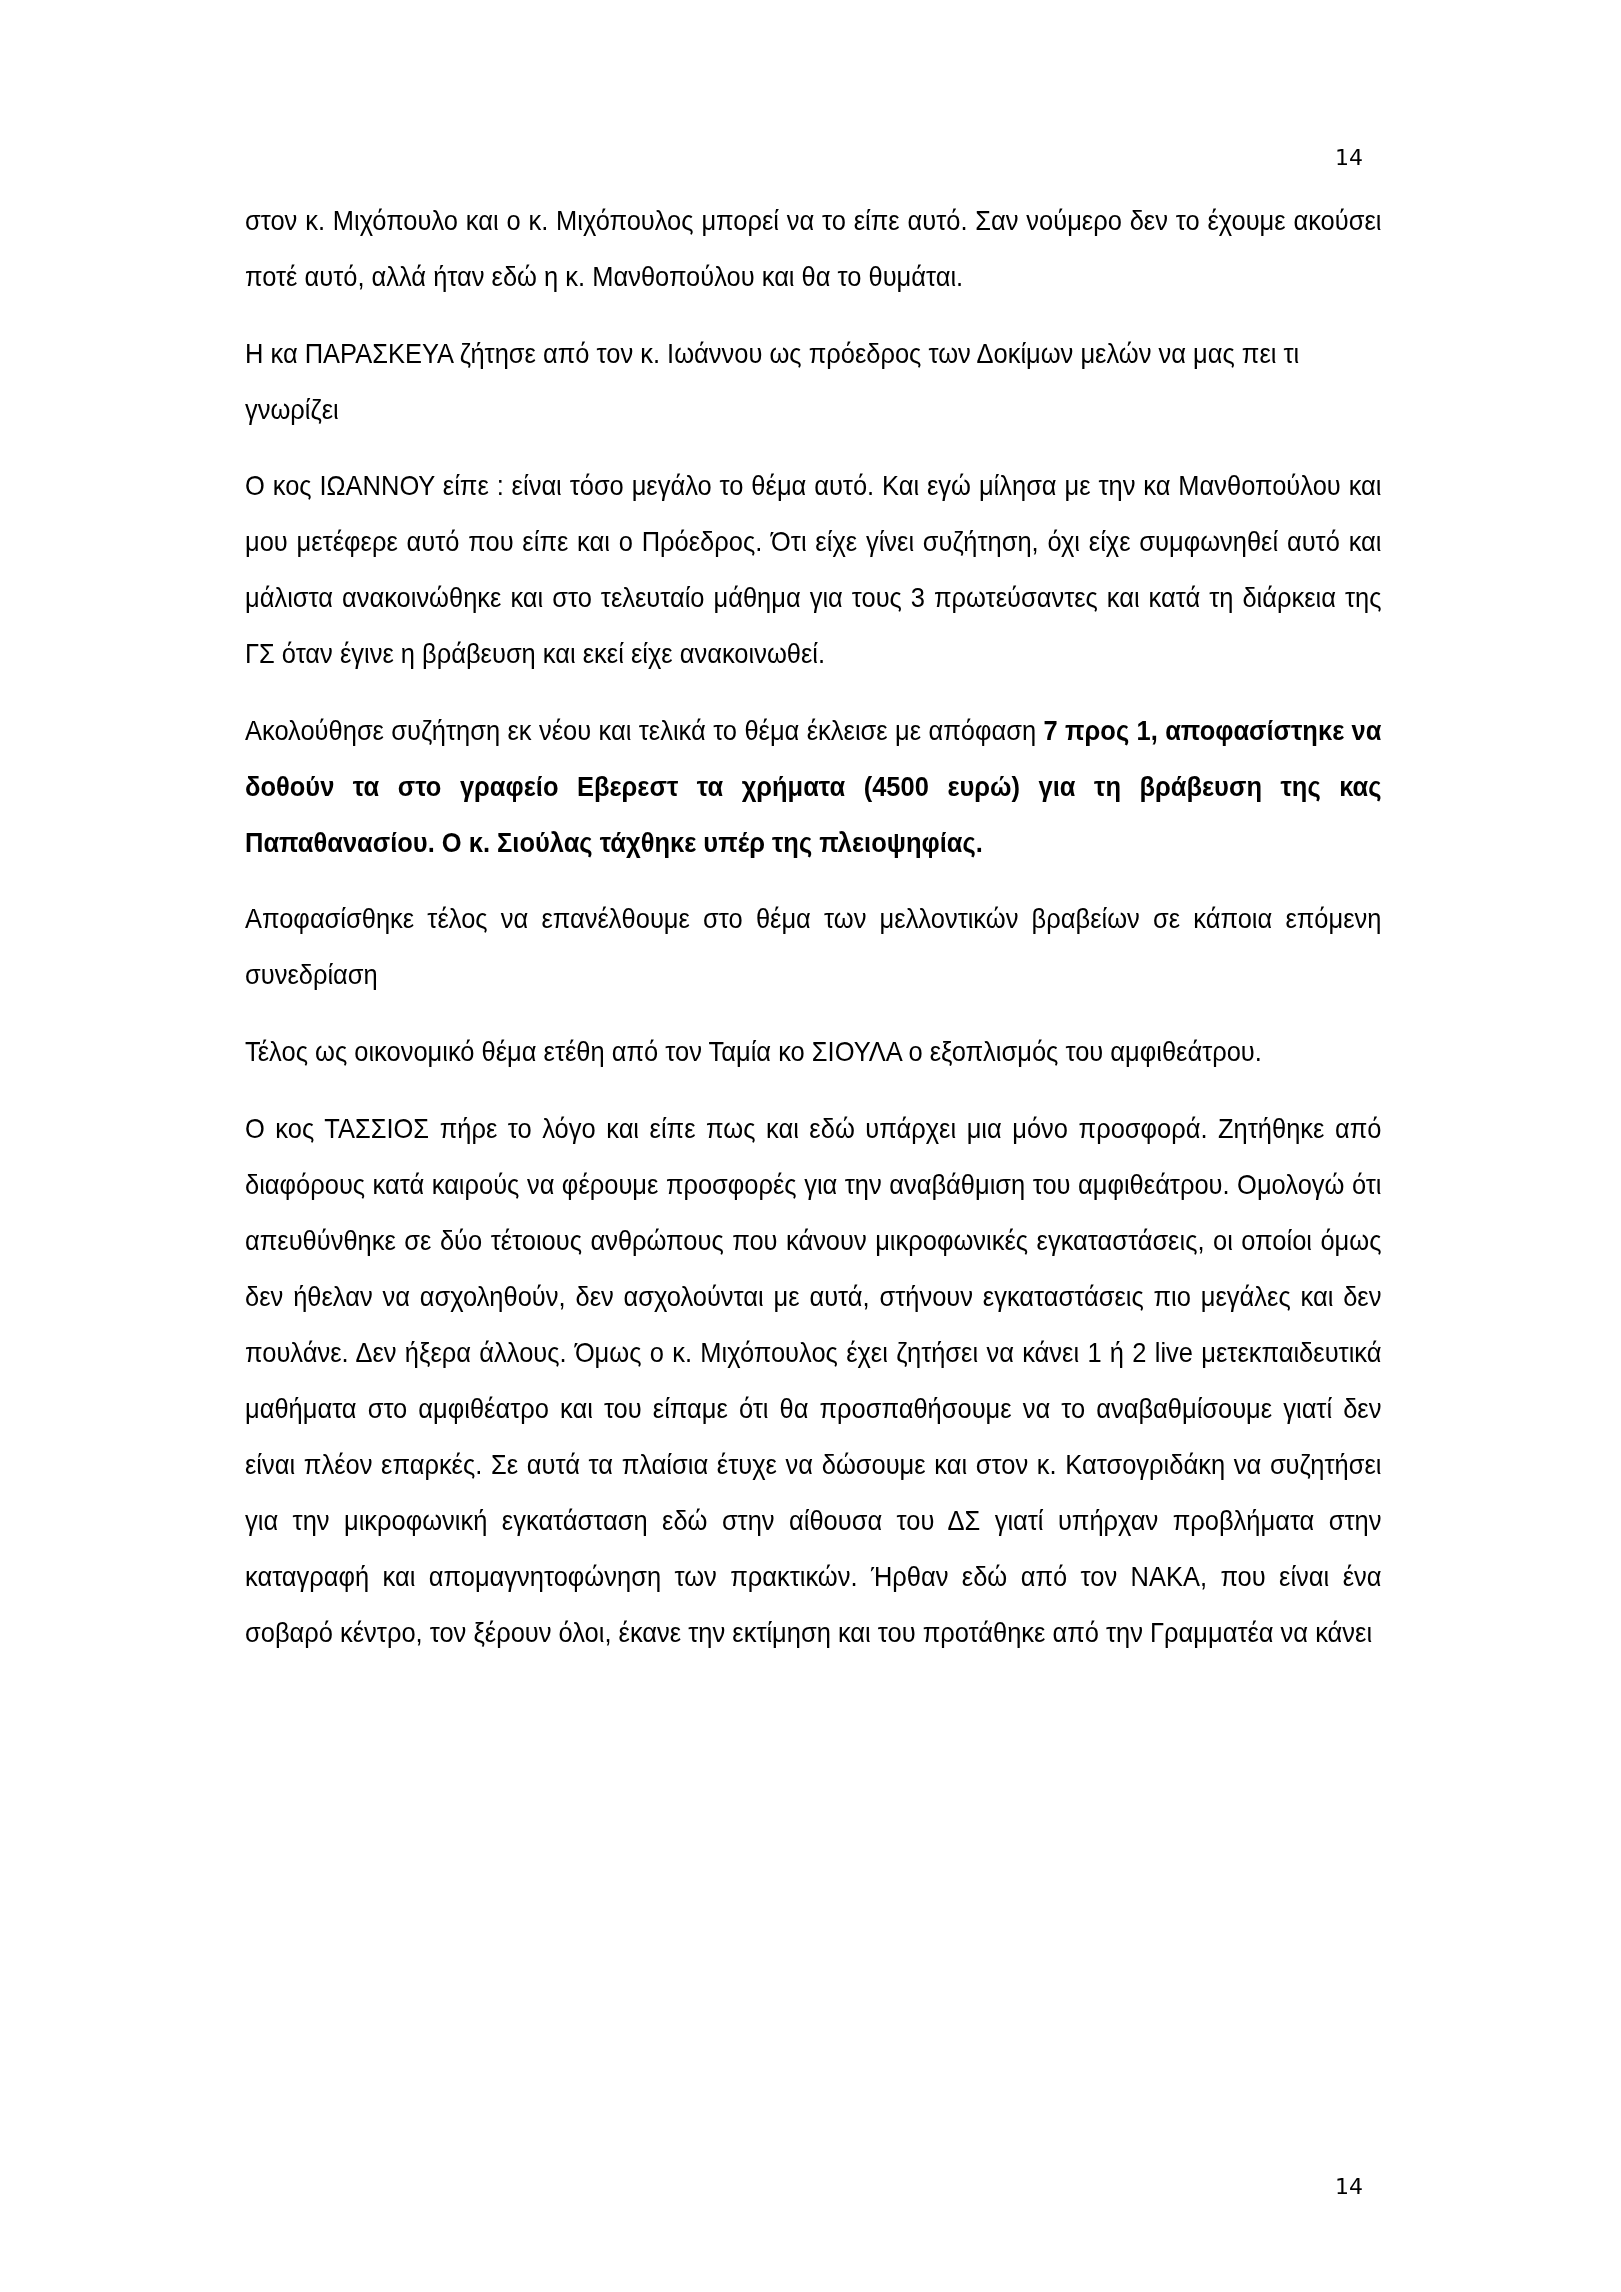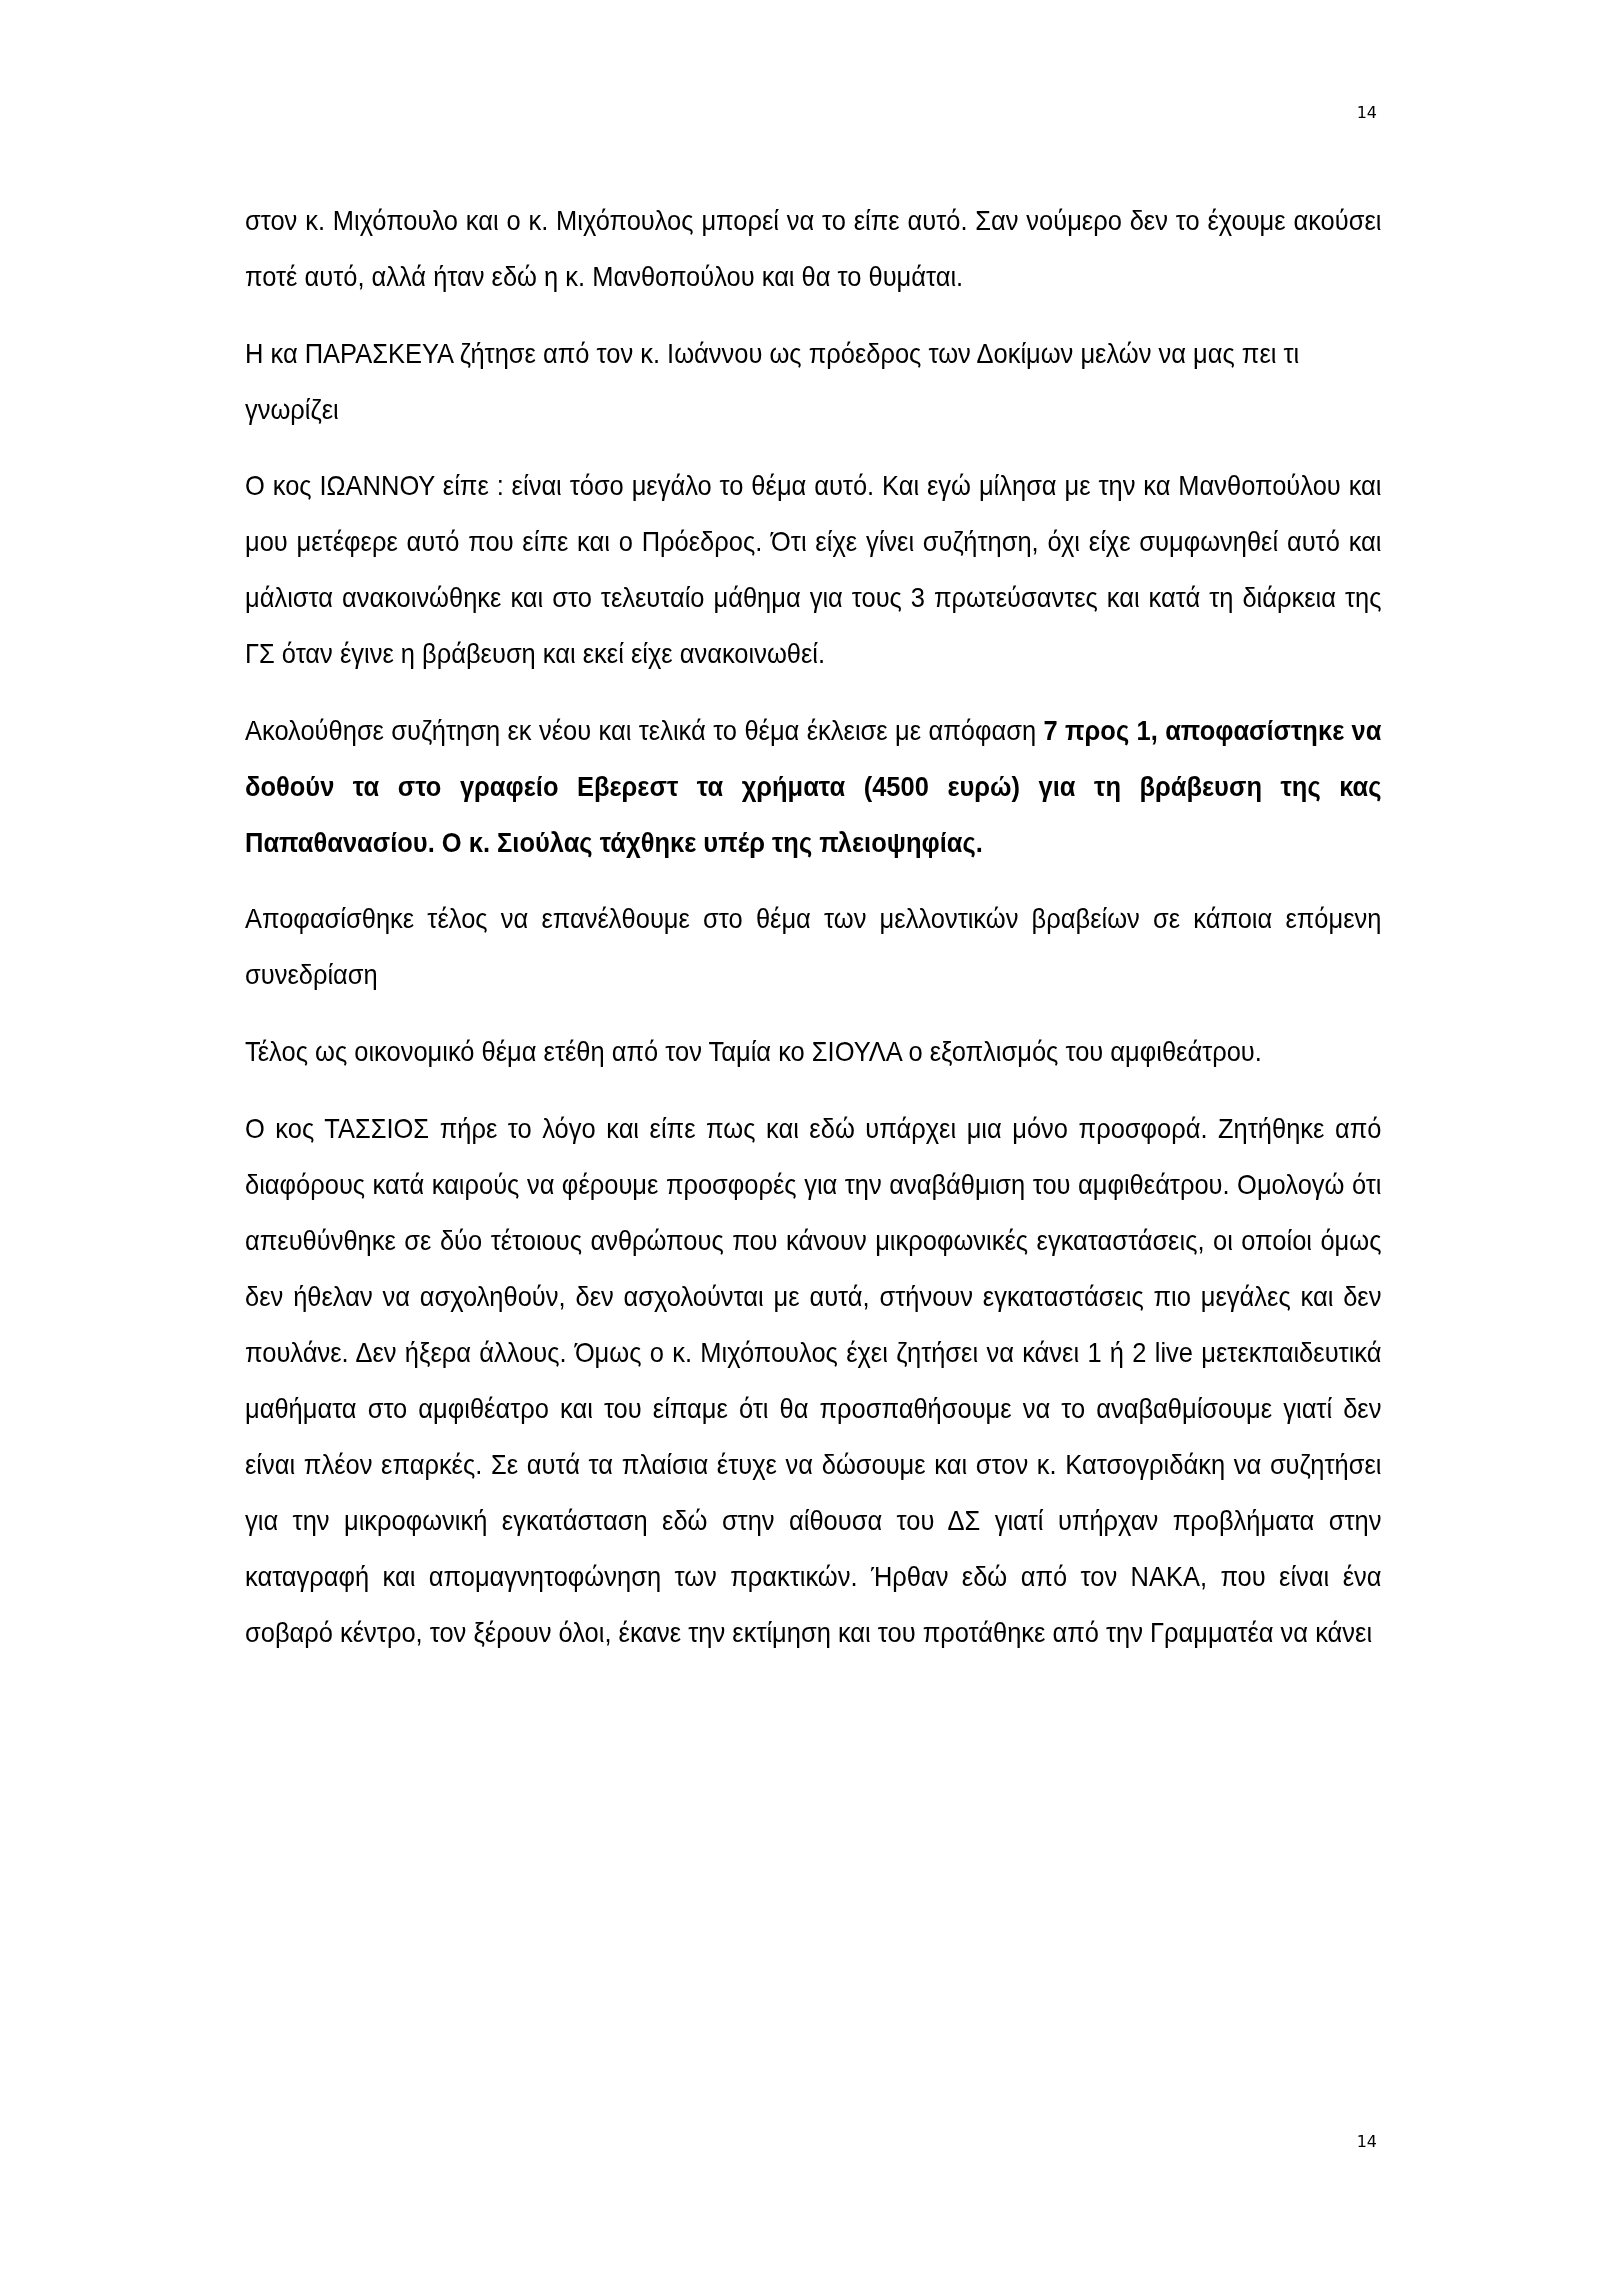--- a/index.html
+++ b/index.html
@@ -9,25 +9,26 @@
   }
   body {
     width: 1621px;
     height: 2293px;
     position: relative;
     overflow: hidden;
     color: #000000;
   }
   .page-number {
     position: absolute;
-    right: 244px;
+    right: 258px;
     font-family: "DejaVu Sans", sans-serif;
-    font-size: 16px;
+    font-size: 22px;
     line-height: 23.5px;
     color: #000;
+    margin-top: 45px;
   }
   .page-number.top { top: 101px; }
   .page-number.bottom { top: 2130px; }
 
   .content {
     position: absolute;
     left: 245px;
     top: 193px;
     width: 1137px;
     font-family: "Liberation Sans", sans-serif;

